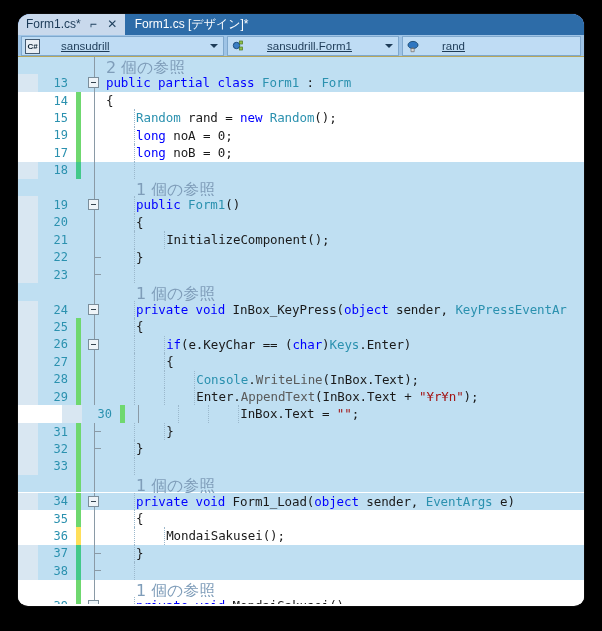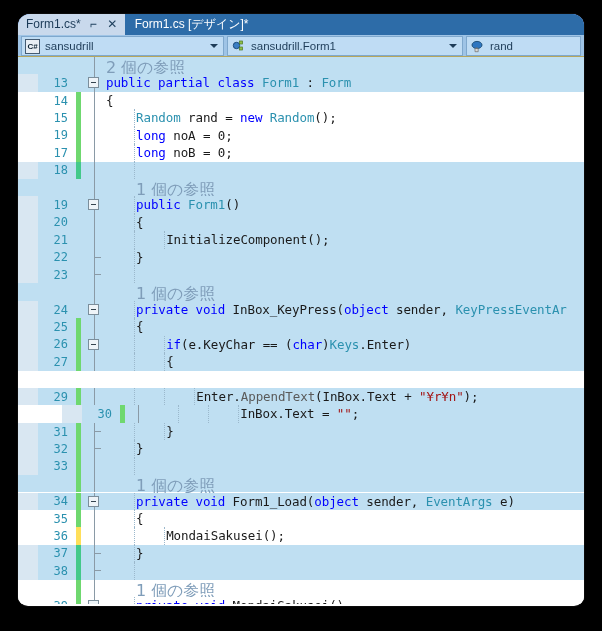--- a/index.html
+++ b/index.html
@@ -96,26 +96,27 @@
     background: #bfdcf4;
     border: 1px solid #7fa8cd;
     box-sizing: border-box;
     height: 20px;
     font-size: 11.5px;
     color: #1e3c58;
     position: relative;
     overflow: hidden;
   }
   .combo.c1 { width: 203px; margin-left: 3px; }
-  .combo.c2 { width: 236px; margin-left: 3px; }
+  .combo.c2 { width: 172px; margin-left: 3px; }
   .combo.c3 { flex: 1; margin-left: 3px; margin-right: 3px; }
   .combo .cb-label {
-    margin-left: 5px;
+    margin-left: 21px;
     white-space: nowrap;
     overflow: hidden;
+    text-decoration: underline;
   }
   .combo .arrow {
     position: absolute;
     right: 5px;
     top: 50%;
     margin-top: -2px;
     width: 0; height: 0;
     border-left: 4px solid transparent;
     border-right: 4px solid transparent;
     border-top: 4px solid #1e3c58;
@@ -421,20 +422,30 @@
         </div>
         <div class="row blue" style="position: absolute; left: 0px; right: 0px; top: 296.14px; height: 17.42px;">
           <div class="indmark sel"></div>
           <div class="lnum">27</div>
           <div class="chgbar green"></div>
           <div class="vline"></div>
           <div class="iguide" style="left: 116.08px;"></div>
           <div class="iguide" style="left: 146.16px;"></div>
           <div class="code" style="left: 148.16px;"><span class="plain">{</span></div>
         </div>
+        <div class="row blue" style="position: absolute; left: 0px; right: 0px; top: 313.56px; height: 17.42px;">
+          <div class="indmark sel"></div>
+          <div class="lnum">28</div>
+          <div class="chgbar green"></div>
+          <div class="vline"></div>
+          <div class="iguide" style="left: 116.08px;"></div>
+          <div class="iguide" style="left: 146.16px;"></div>
+          <div class="iguide" style="left: 176.24px;"></div>
+          <div class="code" style="left: 178.24px;"><span class="typ">Console</span><span class="plain">.</span><span class="meth">WriteLine</span><span class="plain">(InBox.Text);</span></div>
+        </div>
         <div class="row blue" style="position: absolute; left: 0px; right: 0px; top: 330.98px; height: 17.42px;">
           <div class="indmark sel"></div>
           <div class="lnum">29</div>
           <div class="chgbar green"></div>
           <div class="vline"></div>
           <div class="iguide" style="left: 116.08px;"></div>
           <div class="iguide" style="left: 146.16px;"></div>
           <div class="iguide" style="left: 176.24px;"></div>
           <div class="code" style="left: 178.24px;"><span class="plain">Enter.</span><span class="meth">AppendText</span><span class="plain">(InBox.Text + </span><span class="str">"¥r¥n"</span><span class="plain">);</span></div>
         </div>

